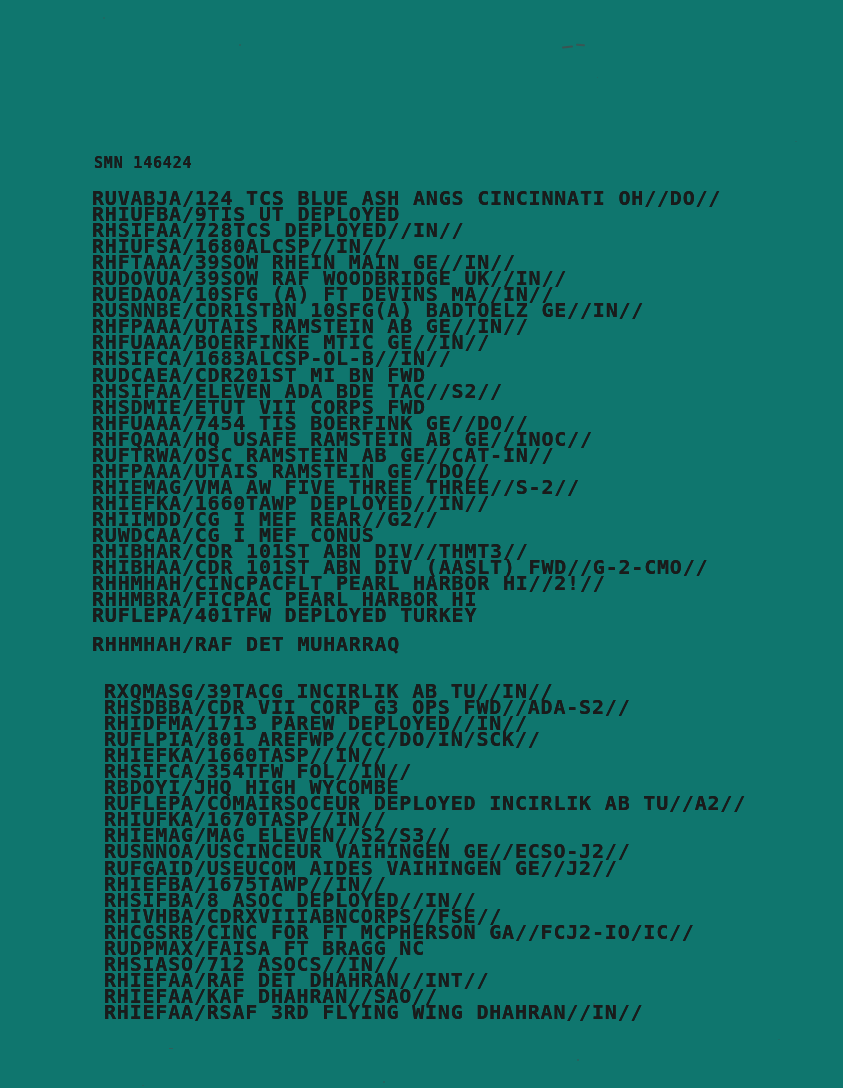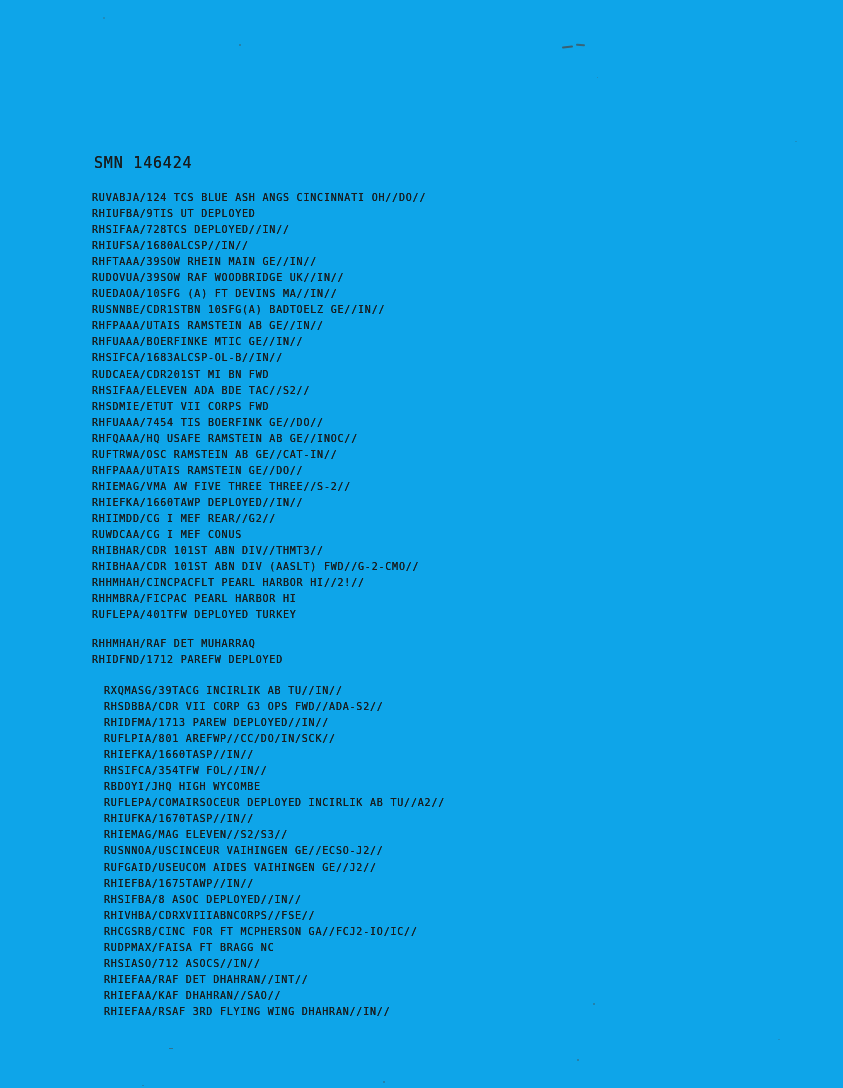--- a/index.html
+++ b/index.html
@@ -1,37 +1,37 @@
 <!DOCTYPE html>
 <html><head>
 <meta charset="utf-8">
 <style>
   html,body{margin:0;padding:0;background:#e8e8e8;}
   .paper{
     position:relative;
     width:843px;height:1088px;
-    background:#0ea5e9;
+    background:#0f766e;
     overflow:hidden;
     font-family:"DejaVu Sans Mono","Liberation Mono",monospace;
-    font-weight:400;
+    font-weight:700;
     color:#1b1b1b;
   }
   .serial{
     position:absolute;
     left:94px;top:155px;
     font-size:15px;
     letter-spacing:0.8px;
     line-height:16px;
     white-space:pre;
     text-shadow:0 0 0.4px rgba(10,10,10,0.85);
   }
   .block{
     position:absolute;
     left:92px;
-    font-size:10px;
+    font-size:20px;
     letter-spacing:0.8px;
     line-height:16.05px;
     white-space:pre;
     text-shadow:0 0 0.4px rgba(10,10,10,0.85);
   }
   .block-1{top:190px;}
   .block-2{top:636px;}
   .block-3{top:683px;margin-left:12px;}
   .line{height:16.05px;}
   
@@ -51,21 +51,21 @@
 </style>
 </head>
 <body>
 
 <div class="paper">
 
   <div class="serial">SMN 146424</div>
 
   <div class="block block-1"><div class="line">RUVABJA/124 TCS BLUE ASH ANGS CINCINNATI OH//DO//</div><div class="line">RHIUFBA/9TIS UT DEPLOYED</div><div class="line">RHSIFAA/728TCS DEPLOYED//IN//</div><div class="line">RHIUFSA/1680ALCSP//IN//</div><div class="line">RHFTAAA/39SOW RHEIN MAIN GE//IN//</div><div class="line">RUDOVUA/39SOW RAF WOODBRIDGE UK//IN//</div><div class="line">RUEDAOA/10SFG (A) FT DEVINS MA//IN//</div><div class="line">RUSNNBE/CDR1STBN 10SFG(A) BADTOELZ GE//IN//</div><div class="line">RHFPAAA/UTAIS RAMSTEIN AB GE//IN//</div><div class="line">RHFUAAA/BOERFINKE MTIC GE//IN//</div><div class="line">RHSIFCA/1683ALCSP-OL-B//IN//</div><div class="line">RUDCAEA/CDR201ST MI BN FWD</div><div class="line">RHSIFAA/ELEVEN ADA BDE TAC//S2//</div><div class="line">RHSDMIE/ETUT VII CORPS FWD</div><div class="line">RHFUAAA/7454 TIS BOERFINK GE//DO//</div><div class="line">RHFQAAA/HQ USAFE RAMSTEIN AB GE//INOC//</div><div class="line">RUFTRWA/OSC RAMSTEIN AB GE//CAT-IN//</div><div class="line">RHFPAAA/UTAIS RAMSTEIN GE//DO//</div><div class="line">RHIEMAG/VMA AW FIVE THREE THREE//S-2//</div><div class="line">RHIEFKA/1660TAWP DEPLOYED//IN//</div><div class="line">RHIIMDD/CG I MEF REAR//G2//</div><div class="line">RUWDCAA/CG I MEF CONUS</div><div class="line">RHIBHAR/CDR 101ST ABN DIV//THMT3//</div><div class="line">RHIBHAA/CDR 101ST ABN DIV (AASLT) FWD//G-2-CMO//</div><div class="line">RHHMHAH/CINCPACFLT PEARL HARBOR HI//2!//</div><div class="line">RHHMBRA/FICPAC PEARL HARBOR HI</div><div class="line">RUFLEPA/401TFW DEPLOYED TURKEY</div></div>
 
-  <div class="block block-2"><div class="line">RHHMHAH/RAF DET MUHARRAQ</div><div class="line">RHIDFND/1712 PAREFW DEPLOYED</div></div>
+  <div class="block block-2"><div class="line">RHHMHAH/RAF DET MUHARRAQ</div></div>
 
   <div class="block block-3"><div class="line">RXQMASG/39TACG INCIRLIK AB TU//IN//</div><div class="line">RHSDBBA/CDR VII CORP G3 OPS FWD//ADA-S2//</div><div class="line">RHIDFMA/1713 PAREW DEPLOYED//IN//</div><div class="line">RUFLPIA/801 AREFWP//CC/DO/IN/SCK//</div><div class="line">RHIEFKA/1660TASP//IN//</div><div class="line">RHSIFCA/354TFW FOL//IN//</div><div class="line">RBDOYI/JHQ HIGH WYCOMBE</div><div class="line">RUFLEPA/COMAIRSOCEUR DEPLOYED INCIRLIK AB TU//A2//</div><div class="line">RHIUFKA/1670TASP//IN//</div><div class="line">RHIEMAG/MAG ELEVEN//S2/S3//</div><div class="line">RUSNNOA/USCINCEUR VAIHINGEN GE//ECSO-J2//</div><div class="line">RUFGAID/USEUCOM AIDES VAIHINGEN GE//J2//</div><div class="line">RHIEFBA/1675TAWP//IN//</div><div class="line">RHSIFBA/8 ASOC DEPLOYED//IN//</div><div class="line">RHIVHBA/CDRXVIIIABNCORPS//FSE//</div><div class="line">RHCGSRB/CINC FOR FT MCPHERSON GA//FCJ2-IO/IC//</div><div class="line">RUDPMAX/FAISA FT BRAGG NC</div><div class="line">RHSIASO/712 ASOCS//IN//</div><div class="line">RHIEFAA/RAF DET DHAHRAN//INT//</div><div class="line">RHIEFAA/KAF DHAHRAN//SAO//</div><div class="line">RHIEFAA/RSAF 3RD FLYING WING DHAHRAN//IN//</div></div>
 
   <div class="speck sp-a"></div>
   <div class="speck sp-b"></div>
   <div class="speck smudge1"></div>
   <div class="speck smudge2"></div>
   <div class="speck sp-c"></div>
   <div class="speck sp-d"></div>
   <div class="speck sp-e"></div>

